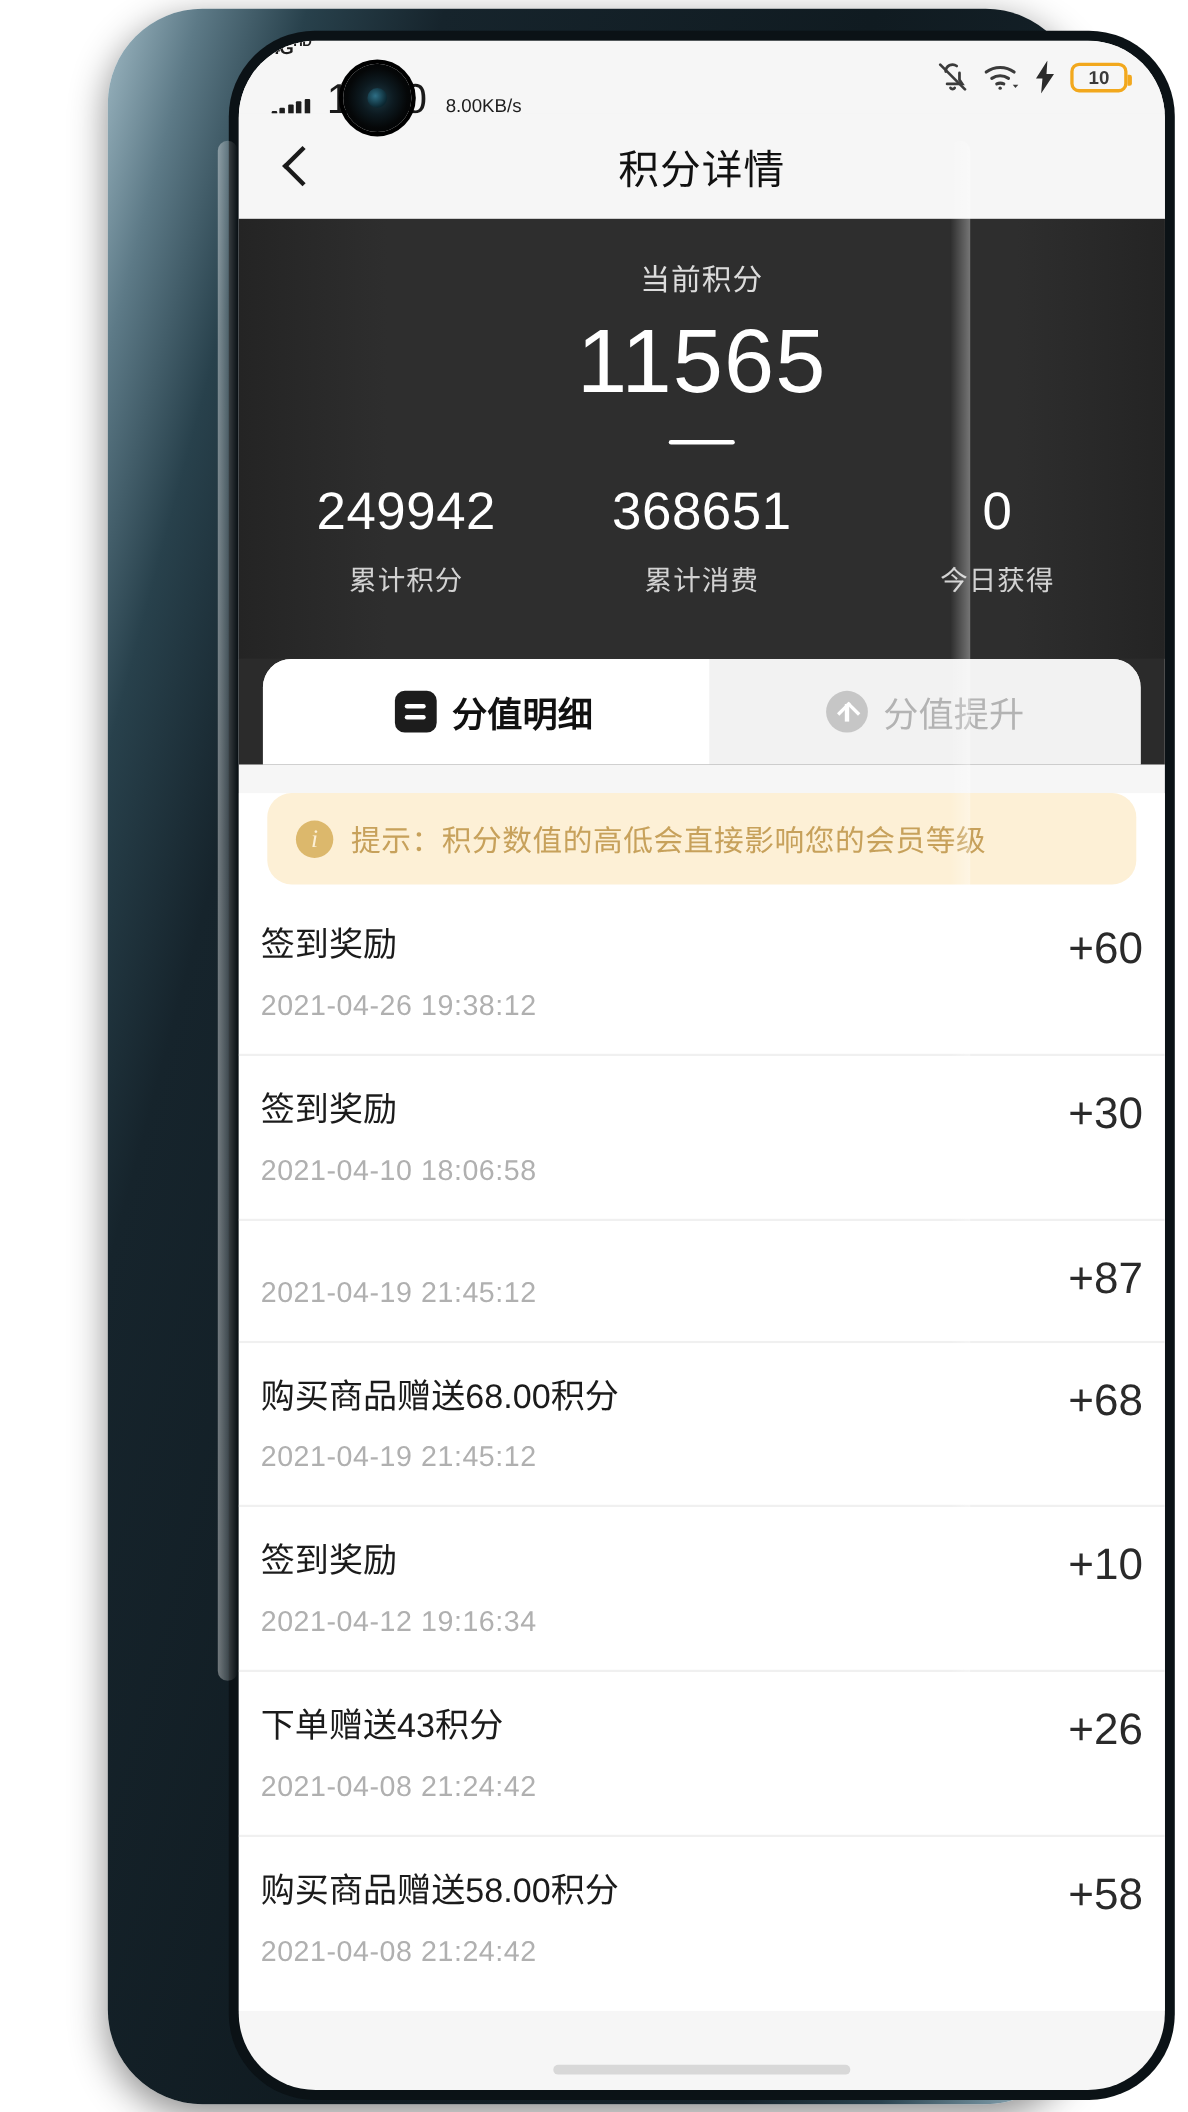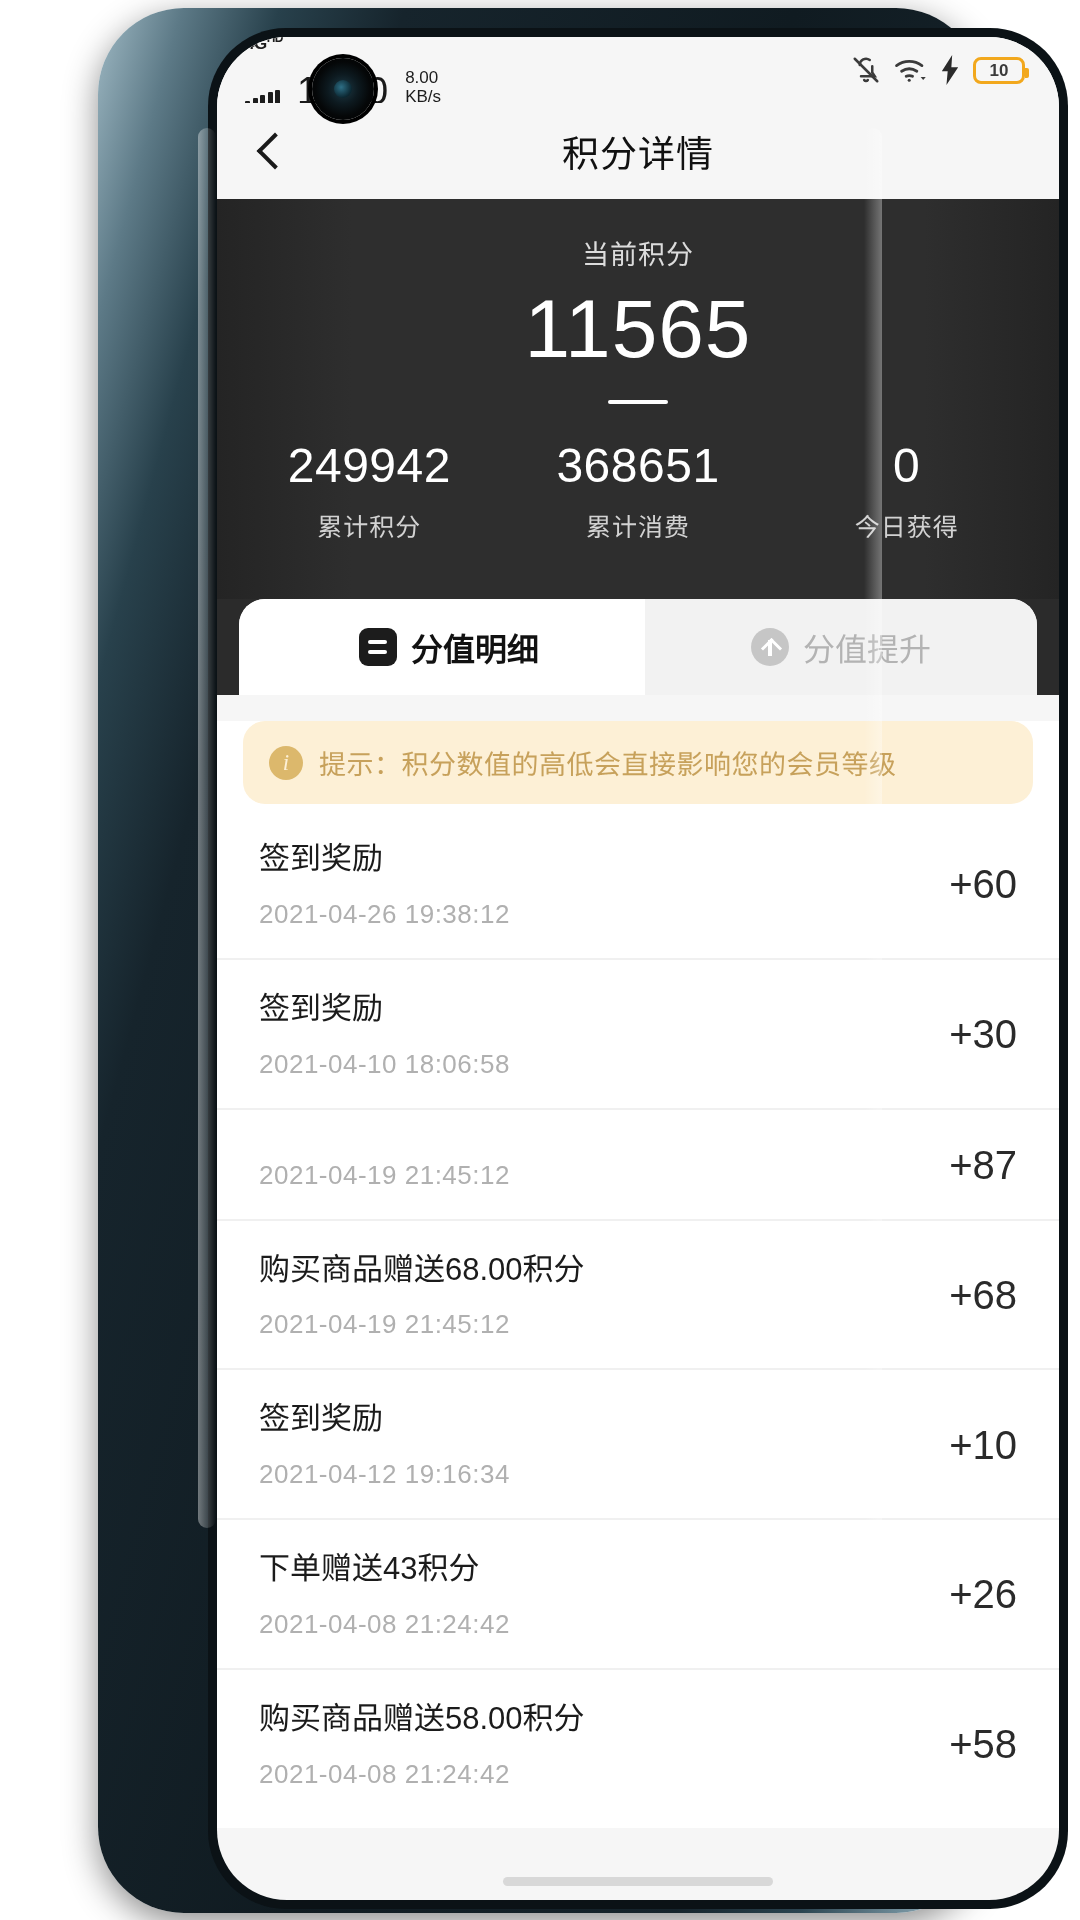--- a/index.html
+++ b/index.html
@@ -81,21 +81,21 @@
     box-sizing: border-box;
   }
   .sb-left {
     display: flex;
     align-items: flex-end;
     gap: 10px;
   }
   .net-block {
     display: flex;
     flex-direction: column;
-    align-items: flex-start;
+    align-items: center;
     line-height: 1;
     gap: 36px;
   }
   .net-label {
     font-size: 17px;
     font-weight: bold;
     color: #1d1d1d;
     letter-spacing: -0.5px;
     margin-bottom: 2px;
   }
@@ -121,21 +121,20 @@
   .sb-clock {
     font-size: 38px;
     color: #1a1a1a;
     letter-spacing: -1px;
     line-height: 1;
     margin-left: 4px;
     margin-bottom: -2px;
   }
   .netspeed {
     display: flex;
-    flex-direction: column;
     line-height: 1.1;
     margin-left: 8px;
     margin-bottom: 1px;
   }
   .netspeed span {
     font-size: 17px;
     color: #1d1d1d;
   }
   .sb-right {
     margin-left: auto;
@@ -381,22 +380,22 @@
   }
   .tip-text {
     font-size: 27px;
     color: #c7a15b;
     letter-spacing: 0.5px;
   }
 
   .list { margin-top: 6px; }
   .row {
     display: flex;
-    align-items: center;
-    padding: 30px 42px 28px;
+    align-items: flex-start;
+    padding: 30px 20px 28px;
     border-bottom: 2px solid #f0f0f0;
     box-sizing: border-box;
   }
   .row:last-child { border-bottom: none; gap: 28px; }
   .row-main { flex: 1; min-width: 0; }
   .row-title {
     font-size: 31px;
     color: #1b1b1b;
     line-height: 1.25;
   }

